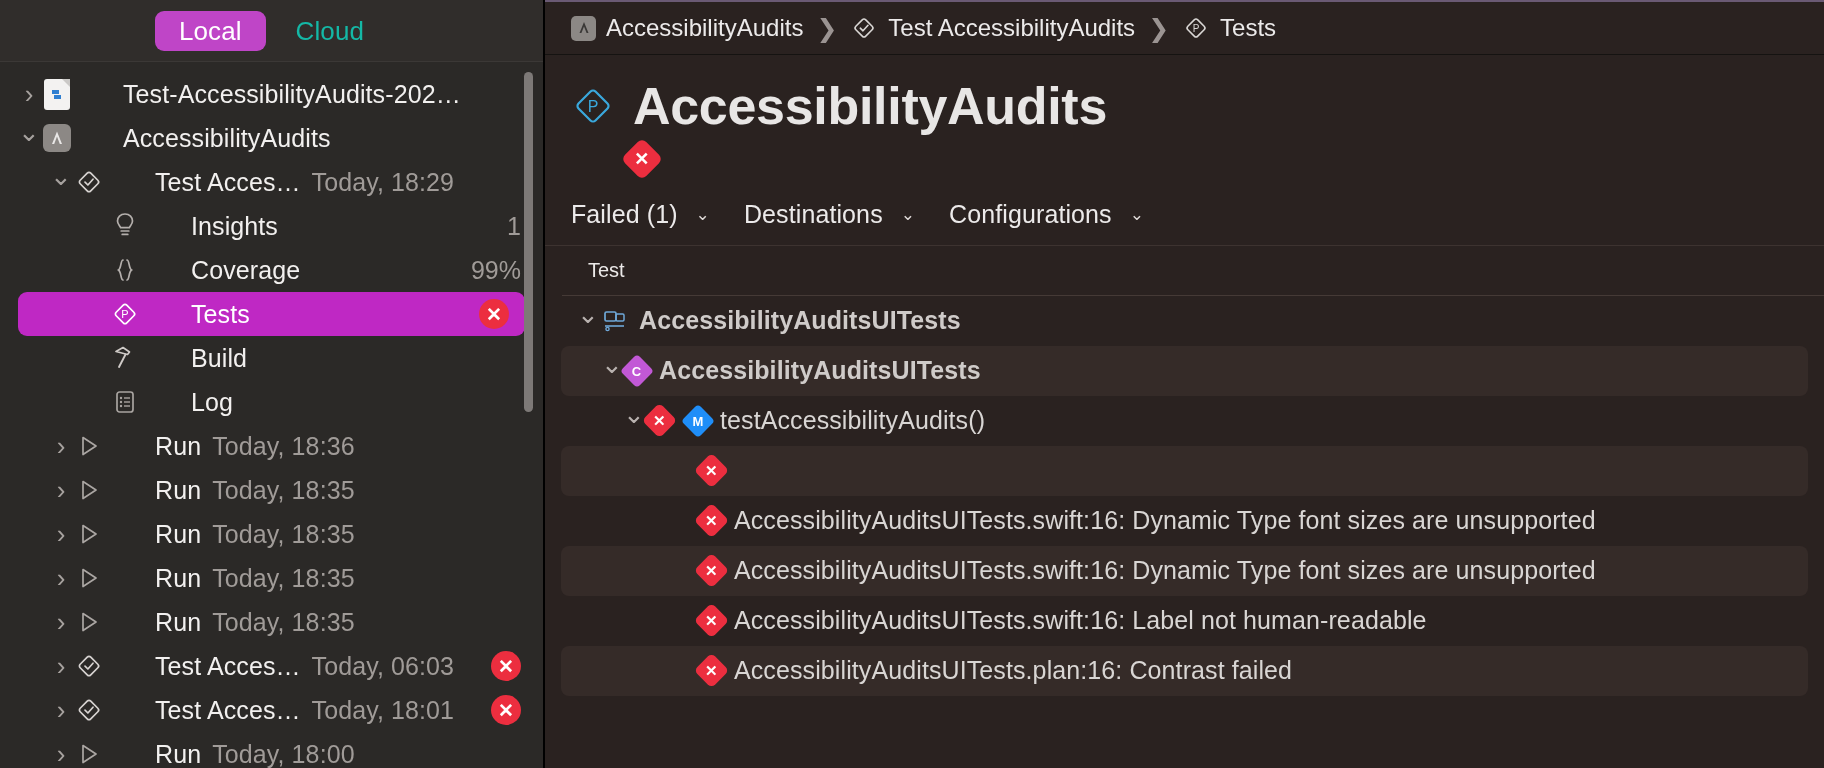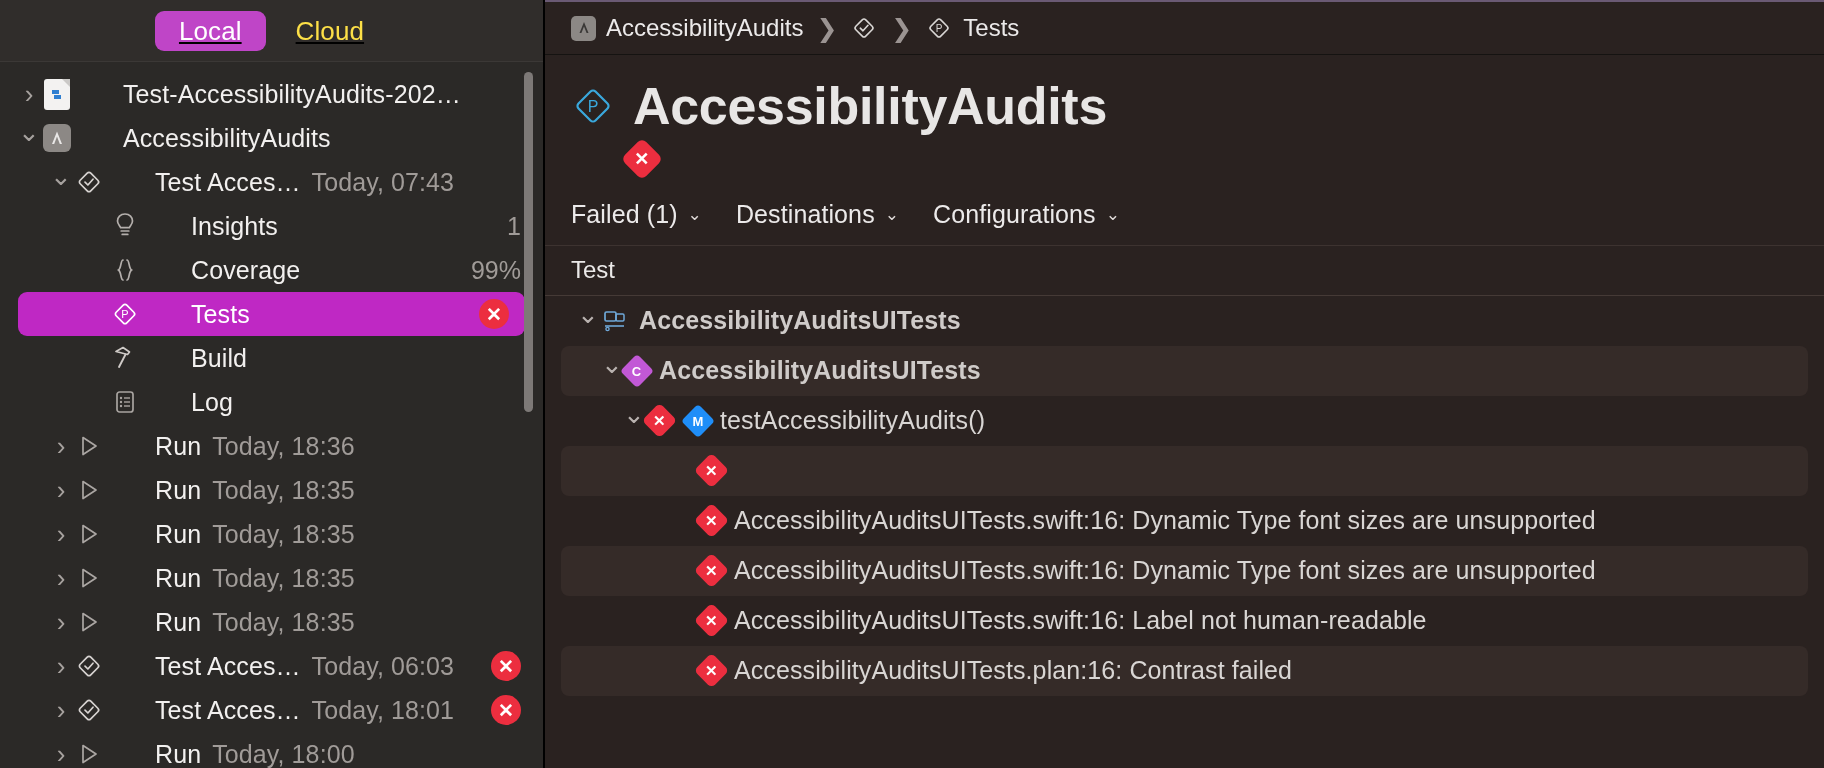--- a/index.html
+++ b/index.html
@@ -34,30 +34,29 @@
   }
   .seg-bar {
     height: 62px;
     flex: 0 0 62px;
     display: flex;
     align-items: center;
     justify-content: center;
     background: #302d2b;
     border-bottom: 1px solid #3b3836;
     box-sizing: border-box;
-    text-decoration: underline;
   }
   .seg-group {
     display: flex;
     align-items: center;
     gap: 6px;
   }
   .seg {
     font-size: 26px;
-    color: #fde047;
+    color: #14b8a6;
     padding: 7px 24px;
     border-radius: 9px;
     line-height: 1;
     letter-spacing: .1px;
   }
   .seg.active {
     background: #bf45c7;
     color: #ffffff;
   }
 
@@ -204,38 +203,39 @@
     padding: 0 26px;
     height: 62px;
     flex: 0 0 62px;
     border-bottom: 1px solid #3d3330;
     margin-top: 10px;
     box-sizing: border-box;
   }
   .filter {
     display: flex;
     align-items: center;
-    gap: 10px;
+    gap: 18px;
     font-size: 25px;
     color: #eceaea;
     letter-spacing: .1px;
     justify-content: space-between;
   }
   .filter .caret { font-size: 17px; color: #ded9d7; }
 
   .col-head {
     height: 50px;
     flex: 0 0 50px;
     display: flex;
     align-items: center;
     padding: 0 26px;
-    font-size: 24px;
+    font-size: 20px;
     color: #ebe9e8;
     border-bottom: 1px solid #453a36;
     box-sizing: border-box;
+    margin-left: 17px;
   }
 
   .testlist {
     flex: 1 1 auto;
     overflow: hidden;
     position: relative;
   }
   .trow {
     display: flex;
     align-items: center;
@@ -393,21 +393,21 @@
           <div class="chev" style="font-size: 26px; transform: translateY(-6px);">⌄</div>
           <div class="ico">
             <span>
               <svg width="30" height="30" viewBox="0 0 30 30">
                 <rect x="7.5" y="7.5" width="15" height="15" rx="2.5" transform="rotate(45 15 15)" fill="none" stroke="#d7d3d1" stroke-width="1.7"></rect>
                 <path d="M11 15.2 L13.9 18 L19 12.2" fill="none" stroke="#d7d3d1" stroke-width="1.7" stroke-linecap="round" stroke-linejoin="round"></path>
               </svg>
             </span>
           </div>
           <div class="label">Test Acces…</div>
-          <div class="sub">Today, 07:43</div>
+          <div class="sub">Today, 18:29</div>
         </div>
         <div class="row indent2">
           <div class="chev blank">&nbsp;</div>
           <div class="ico">
             <span>
               <svg width="26" height="30" viewBox="0 0 26 30">
                 <path d="M13 3 C8.3 3 5.5 6.3 5.5 10 C5.5 13 7.6 14.6 8.6 16.6 L17.4 16.6 C18.4 14.6 20.5 13 20.5 10 C20.5 6.3 17.7 3 13 3 Z" fill="none" stroke="#b4afac" stroke-width="1.7"></path>
                 <line x1="9.2" y1="20" x2="16.8" y2="20" stroke="#b4afac" stroke-width="1.7" stroke-linecap="round"></line>
                 <line x1="10.2" y1="23.4" x2="15.8" y2="23.4" stroke="#b4afac" stroke-width="1.7" stroke-linecap="round"></line>
               </svg>
@@ -593,20 +593,21 @@
         <span>AccessibilityAudits</span>
       </div>
       <span class="crumb-sep">❯</span>
       <div class="crumb">
         <span>
           <svg width="28" height="28" viewBox="0 0 28 28">
             <rect x="7" y="7" width="14" height="14" rx="2.5" transform="rotate(45 14 14)" fill="none" stroke="#d9d6d4" stroke-width="1.6"></rect>
             <path d="M10.3 14.2 L13 16.8 L18 11.3" fill="none" stroke="#d9d6d4" stroke-width="1.6" stroke-linecap="round" stroke-linejoin="round"></path>
           </svg>
         </span>
+        <span>Test AccessibilityAudits</span>
       </div>
       <span class="crumb-sep">❯</span>
       <div class="crumb">
         <span>
           <svg width="28" height="28" viewBox="0 0 28 28">
             <rect x="7" y="7" width="14" height="14" rx="2.5" transform="rotate(45 14 14)" fill="none" stroke="#d9d6d4" stroke-width="1.6"></rect>
             <text x="14" y="18" font-size="10" font-family="Liberation Sans, sans-serif" fill="#d9d6d4" text-anchor="middle">P</text>
           </svg>
         </span>
         <span>Tests</span>

